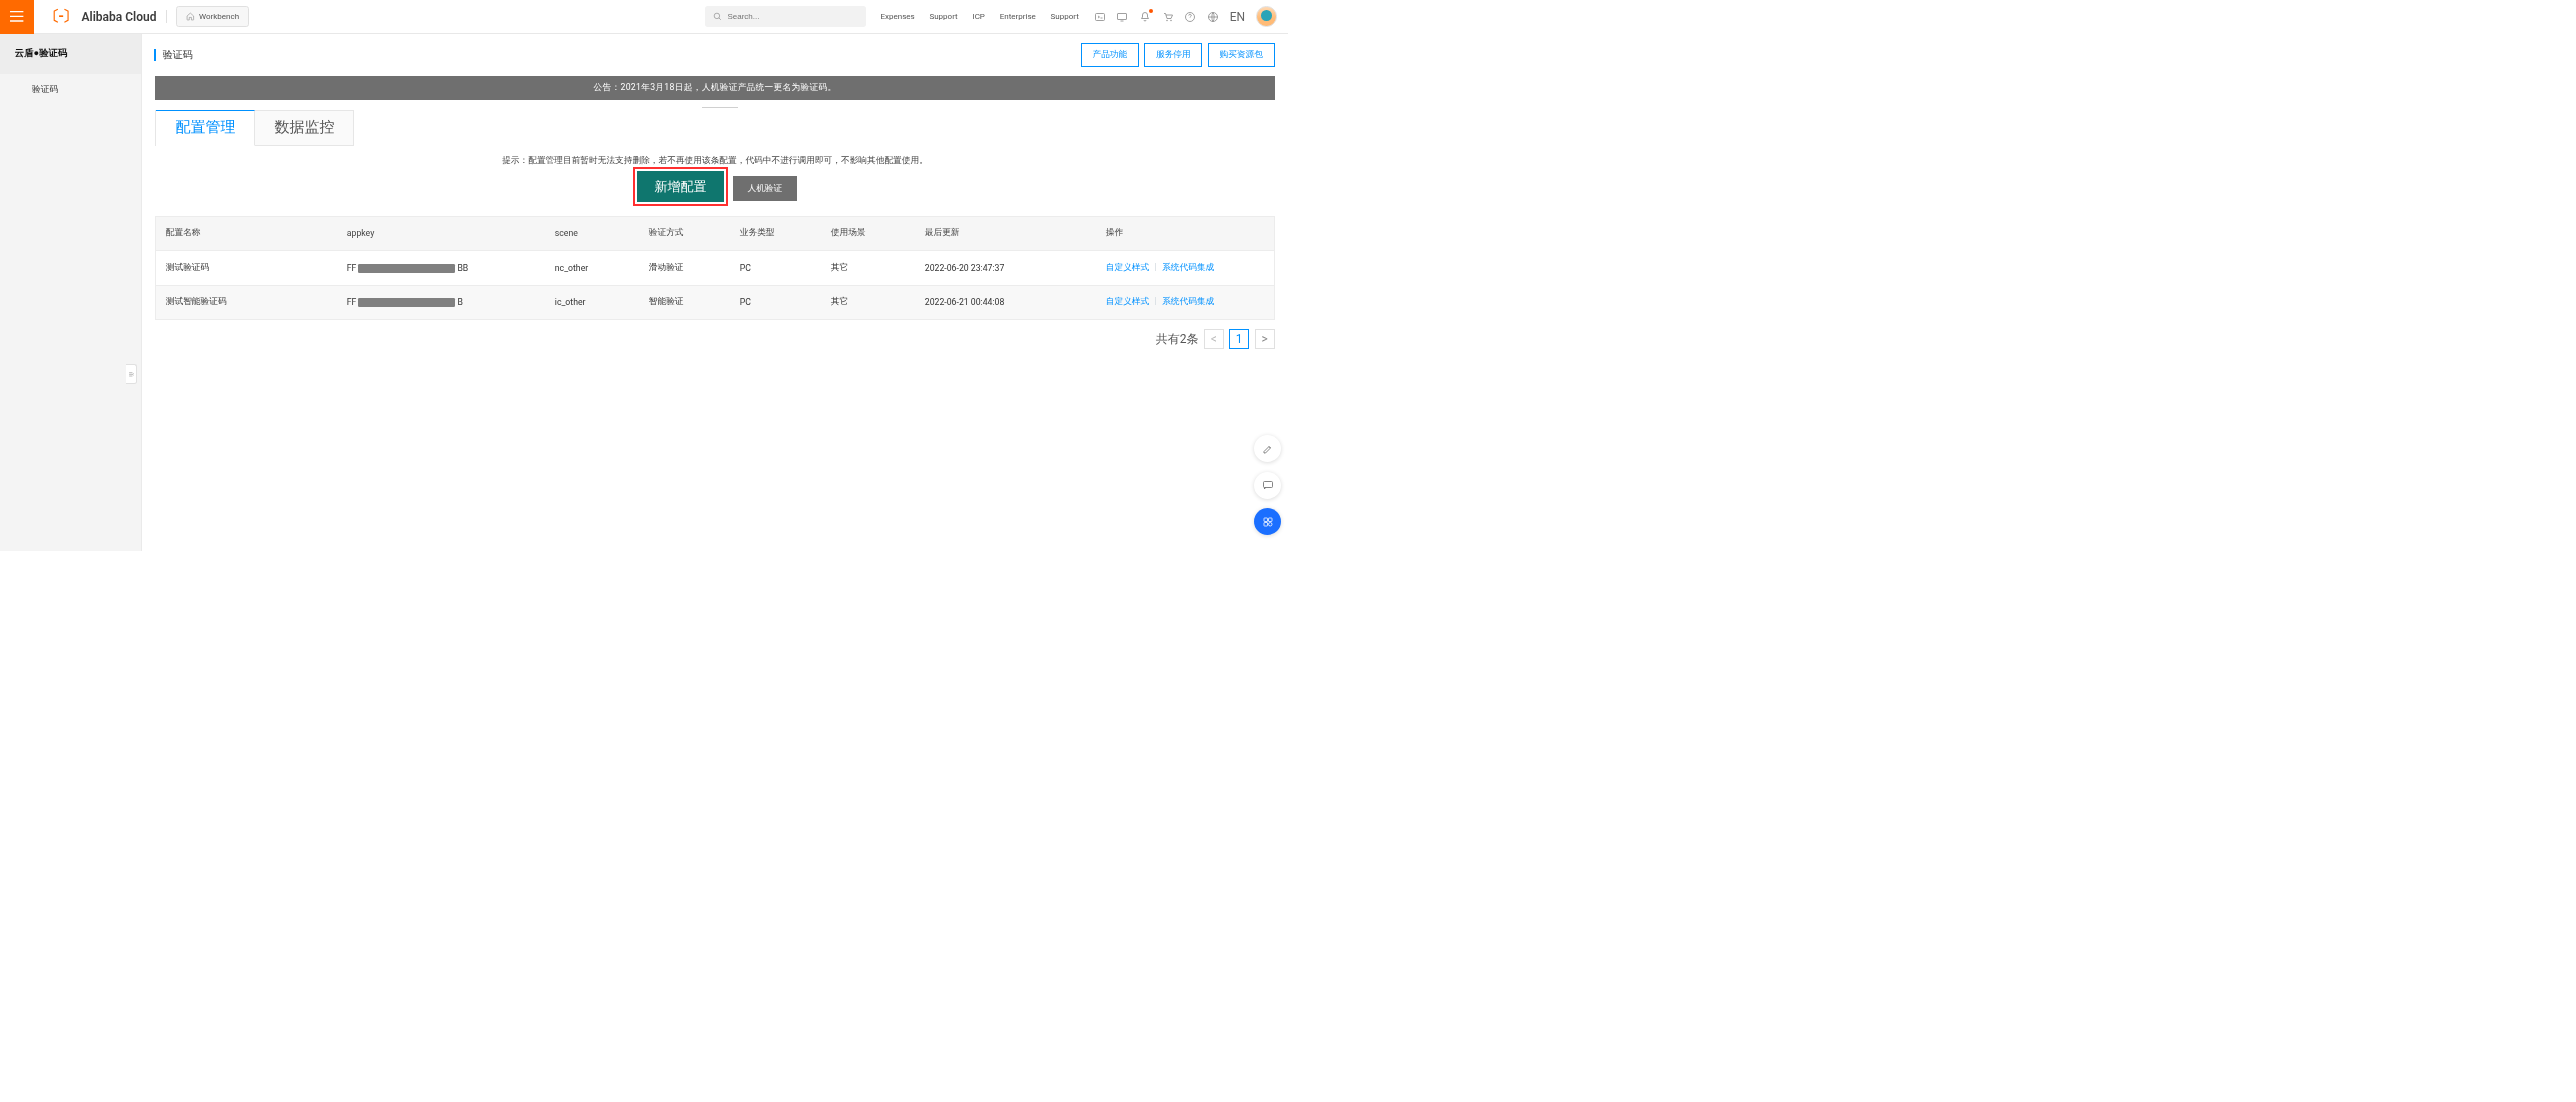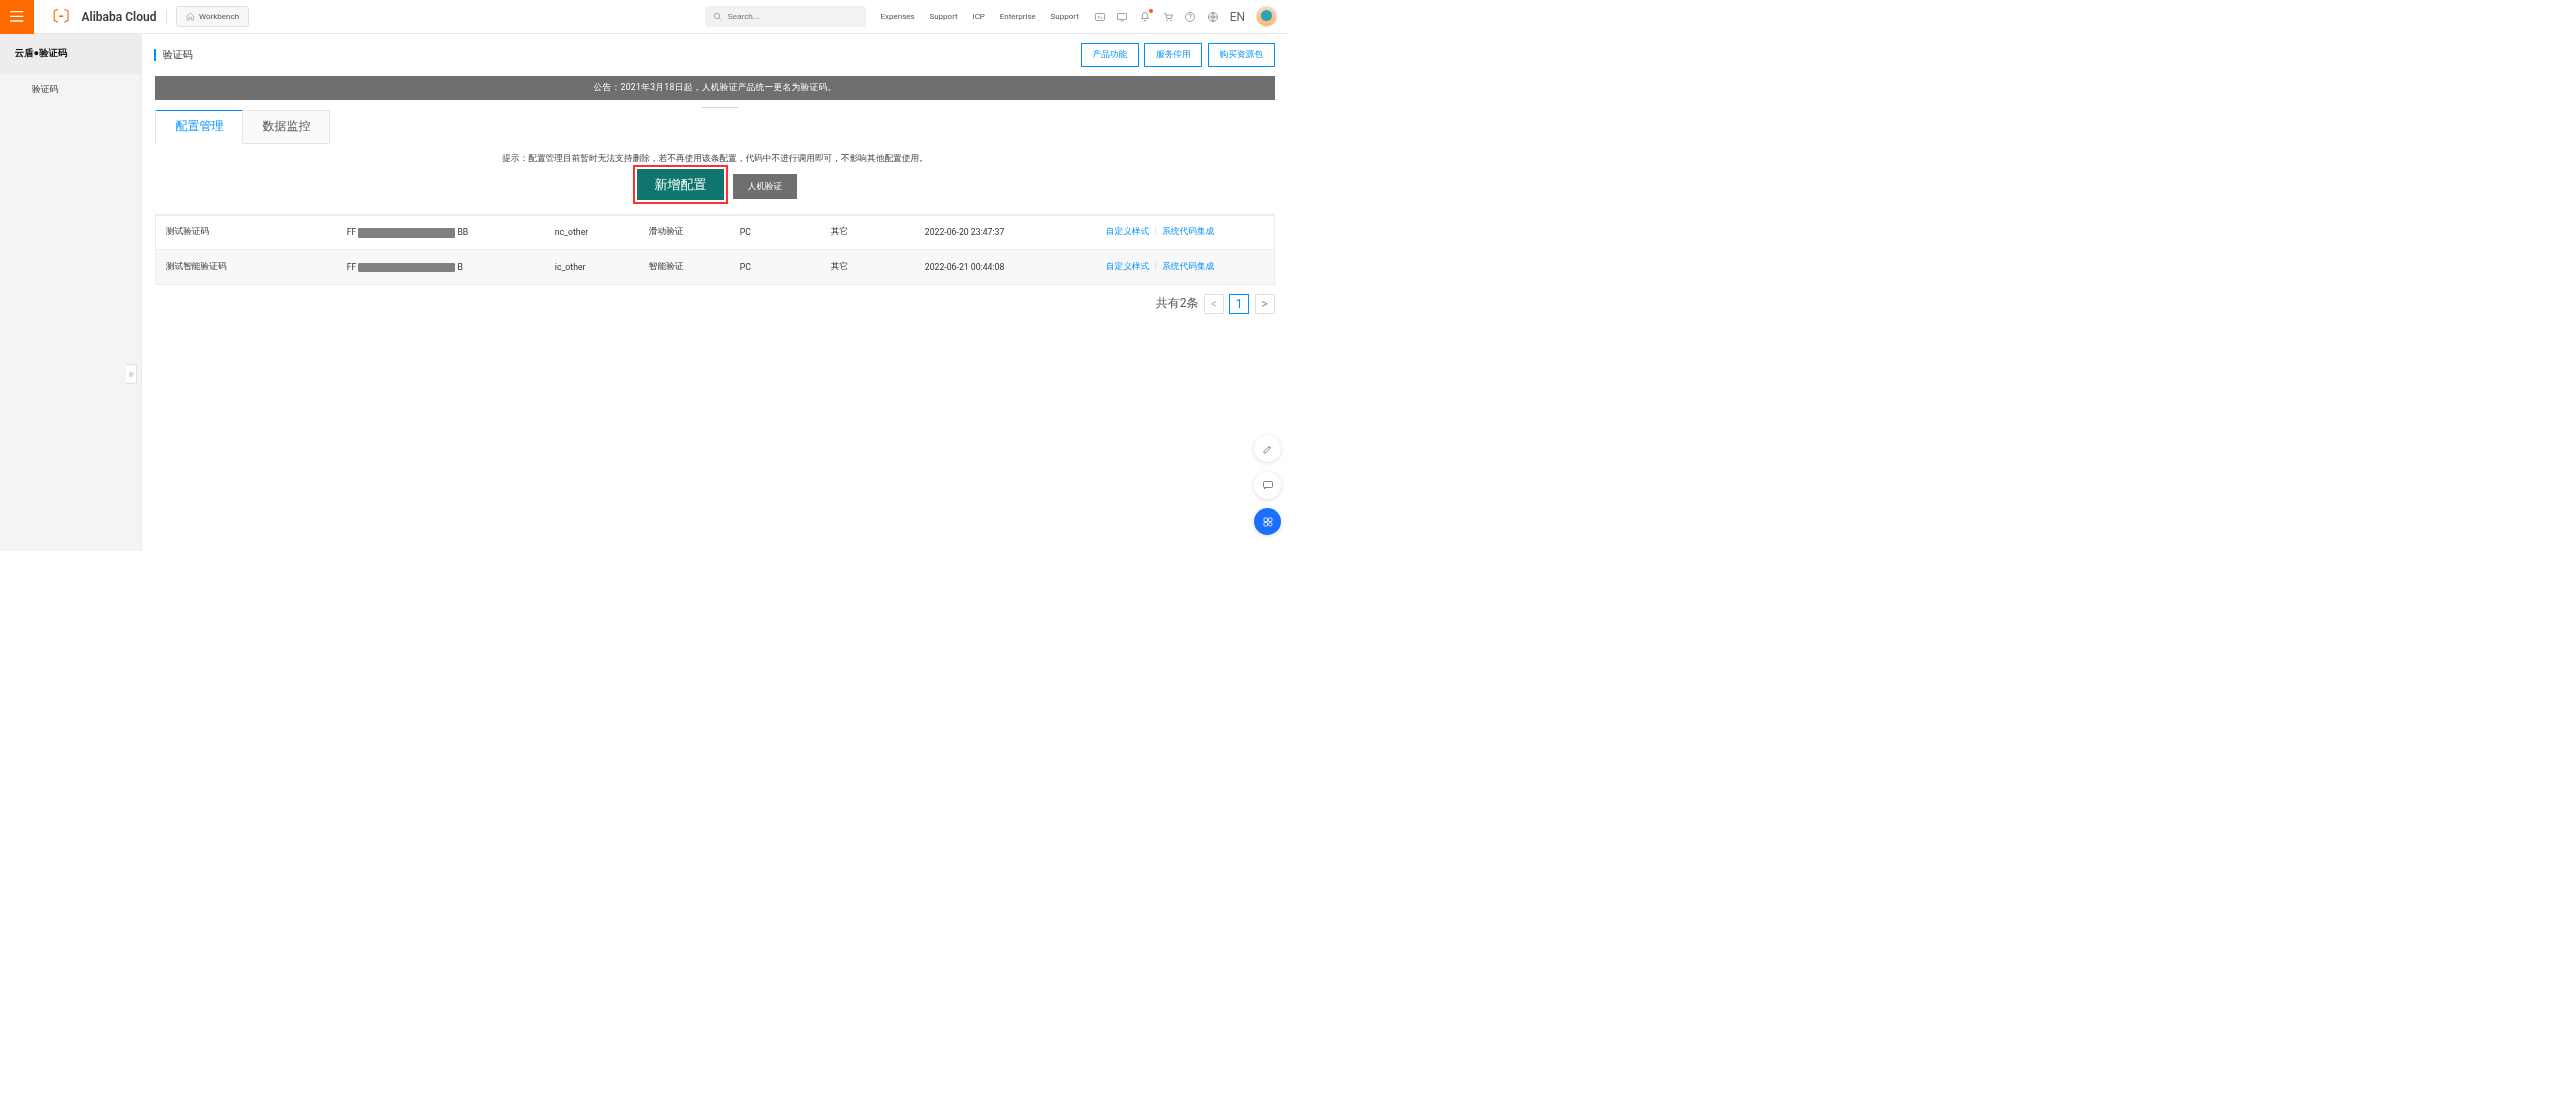--- a/index.html
+++ b/index.html
@@ -38,21 +38,21 @@
 .main-header { display: flex; align-items: center; padding: 9.4px 13.4px 9.4px 12px; }
 .main-header .bar { width: 2px; height: 12px; background: #0091ff; margin-right: 6.7px; }
 .main-title { font-size: 10px; color: #333; flex: 1; }
 .hdr-btn { border: 0.7px solid #0091ff; color: #0091ff; background: #fff; padding: 4.7px 10.7px; font-size: 8.7px; cursor: pointer; margin-left: 5.4px; border-radius:0;}
 .content-pad { padding: 0 13.4px 13.4px 13.4px; display:flex; flex-direction:column; gap:0; }
 
 .announce { background: #6f6f6f; color: #fff; text-align: center; padding: 6px 0; font-size: 8.7px; letter-spacing:0.3px;}
 .announce .ul { text-decoration: none; border-bottom: 1.3px solid #d0d0d0; padding-bottom: 15px; }
 
 .tabs { display: flex; border: 0.7px solid #e6e6e6; border-bottom: none; margin-top:9.4px; width:fit-content;}
-.tab { padding: 7.4px 19px; font-size: 12px; color: #555; background: #fafafa; border-right: 0.7px solid #e6e6e6; cursor: pointer; border-bottom:0.7px solid #e6e6e6;}
+.tab { padding: 7.4px 19px; font-size: 15px; color: #555; background: #fafafa; border-right: 0.7px solid #e6e6e6; cursor: pointer; border-bottom:0.7px solid #e6e6e6;}
 .tab:last-child{border-right:none;}
 .tab.active { color: #0091ff; background: #fff; border-top: 1.3px solid #0091ff; margin-top:-0.7px; border-bottom:0.7px solid #fff;}
 
 .tip-row { display: flex; align-items: center; padding: 9.4px 0 9.4px 0; flex-direction: column; }
 .tip-text { font-size: 8.7px; color: #444; flex: 1; }
 .action-group { position: relative; }
 .btn-primary { background: #0f766e; color: #fff; border: none; padding: 6.7px 17.4px; font-size: 13px; cursor: pointer; }
 .btn-dark { background: #6f6f6f; color: #fff; border: none; padding: 6.7px 14.8px; font-size: 8.7px; cursor: pointer; }
 .highlight-box { border: 2.7px solid #ff3030; padding: 2px; display: inline-block; margin-right: 2.7px; }
 
@@ -197,20 +197,30 @@
         <div class="tip-text">提示：配置管理目前暂时无法支持删除，若不再使用该条配置，代码中不进行调用即可，不影响其他配置使用。</div>
         <div class="action-group">
           <span class="highlight-box">
             <button class="btn-primary">新增配置</button>
           </span>
           <button class="btn-dark">人机验证</button>
         </div>
       </div>
 
       <div class="table">
+        <div class="thead">
+          <div class="th c-name">配置名称</div>
+          <div class="th c-appkey">appkey</div>
+          <div class="th c-scene">scene</div>
+          <div class="th c-verify">验证方式</div>
+          <div class="th c-biz">业务类型</div>
+          <div class="th c-use">使用场景</div>
+          <div class="th c-time">最后更新</div>
+          <div class="th c-ops">操作</div>
+        </div>
         <div class="trow">
           <div class="td c-name">测试验证码</div>
           <div class="td c-appkey"><span>FF</span><span class="redact"></span><span>BB</span></div>
           <div class="td c-scene">nc_other</div>
           <div class="td c-verify">滑动验证</div>
           <div class="td c-biz">PC</div>
           <div class="td c-use">其它</div>
           <div class="td c-time">2022-06-20 23:47:37</div>
           <div class="td c-ops">
             <span class="link">自定义样式</span><span class="opsep">|</span><span class="link">系统代码集成</span>

